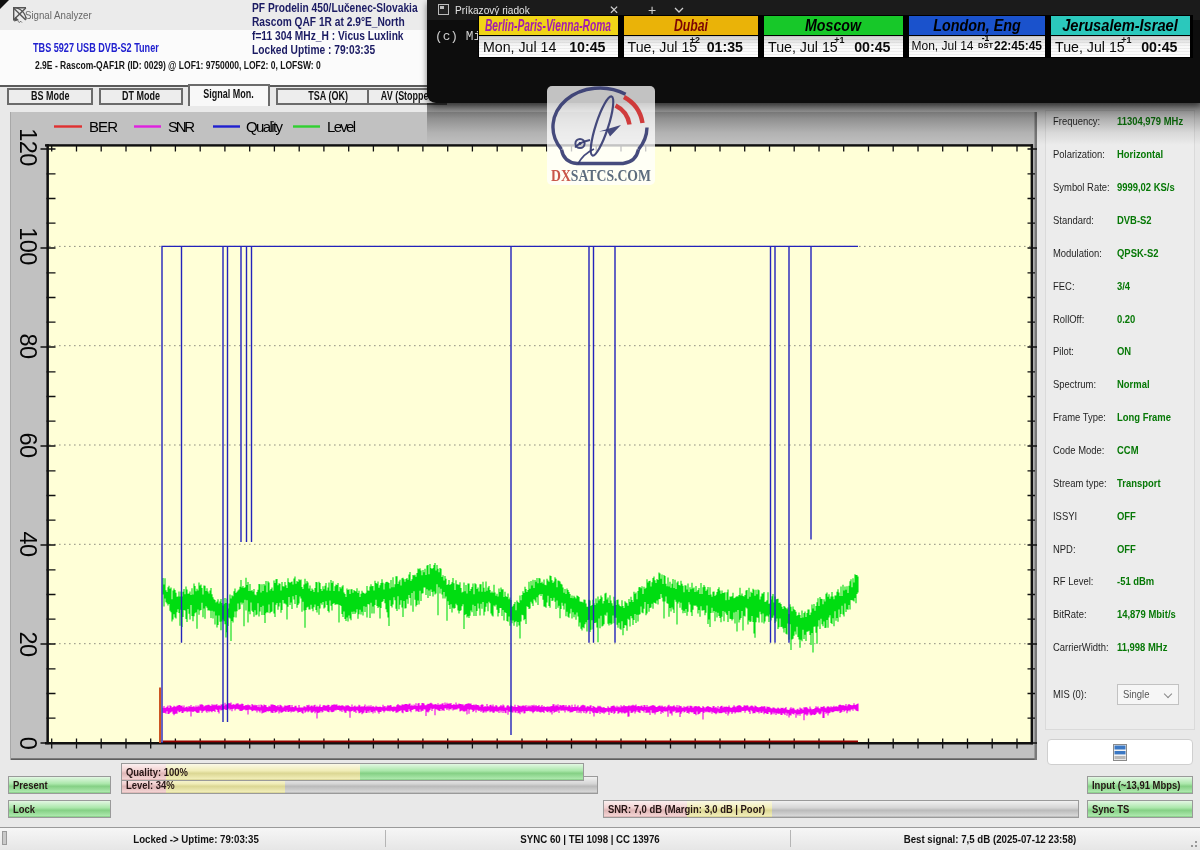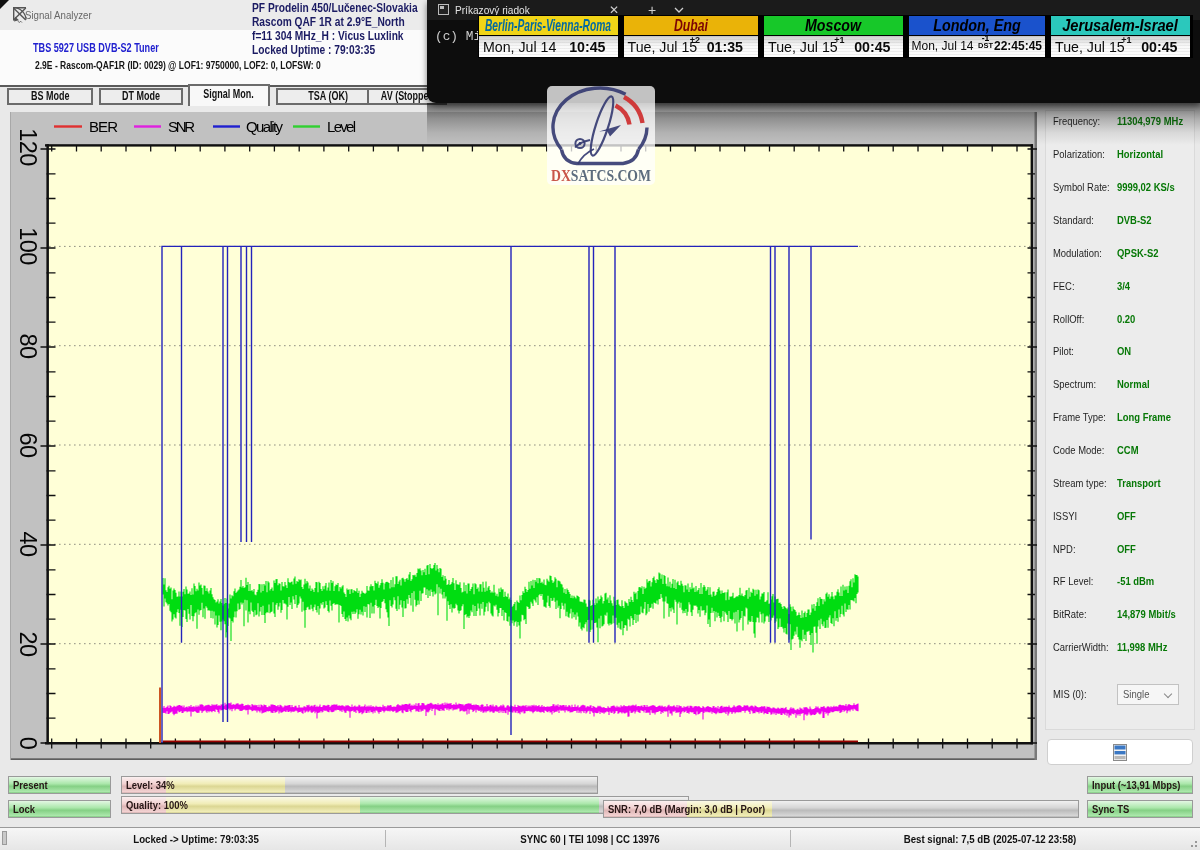--- a/index.html
+++ b/index.html
@@ -201,21 +201,21 @@
       <div class="gloss"></div>
       <span class="mlab">Lock</span>
     </div>
     <div class="meter" style="left:121px;top:775.5px;width:477px">
       <div class="seg" style="left:0.0px;width:44.0px;background:#efc3c3"></div>
       <div class="seg" style="left:44.0px;width:119.0px;background:#ece79f"></div>
       <div class="seg" style="left:163.0px;width:314.0px;background:#c9c9c9"></div>
       <div class="gloss"></div>
       <span class="mlab">Level: 34%</span>
     </div>
-    <div class="meter" style="left:121px;top:796px;width:568px">
+    <div class="meter" style="left:121px;top:763px;width:463px">
       <div class="seg" style="left:0.0px;width:44.0px;background:#efc3c3"></div>
       <div class="seg" style="left:44.0px;width:194.0px;background:#ece79f"></div>
       <div class="seg" style="left:238.0px;width:239.0px;background:#8fe08f"></div>
       <div class="gloss"></div>
       <span class="mlab">Quality: 100%</span>
     </div>
     <div class="meter" style="left:602.5px;top:799.5px;width:476.5px">
       <div class="seg" style="left:0.0px;width:83.0px;background:#efc3c3"></div>
       <div class="seg" style="left:83.0px;width:85.0px;background:#ece79f"></div>
       <div class="seg" style="left:168.0px;width:308.5px;background:#c9c9c9"></div>
@@ -251,21 +251,21 @@
     <svg class="cmdbtn" style="left:247px;top:7px;" width="10" height="6" viewBox="0 0 10 6">
         <path d="M1,1 L5,5 L9,1" stroke="#cfcfcf" stroke-width="1.3" fill="none"></path>
       </svg>
     <div class="cmdtxt" style="left:8px;top:29px;">(c) Mi</div>
   </div>
 
   <div class="abs" id="cmdshadow"></div>
 
   <div class="abs" id="clockbar">
       <div class="clk" style="left:0px;width:140.5px">
-        <div class="clkh" style="background:#f0d417;color:#0369a1">
+        <div class="clkh" style="background:#f0d417;color:#a21caf">
           <span style="transform:translateX(-50%) scaleX(0.63)">Berlin-Paris-Vienna-Roma</span>
         </div>
         <div class="clkb" style="font-size:14.2px">
           <span class="cdate" style="left:4px">Mon, Jul 14</span>
           <span class="ctime" style="right:12px">10:45</span>
         </div>
       </div>
       <div class="clk" style="left:144.5px;width:136.5px">
         <div class="clkh" style="background:#eab308;color:#7c0404">
           <span style="transform:translateX(-50%) scaleX(0.75)">Dubai</span>

